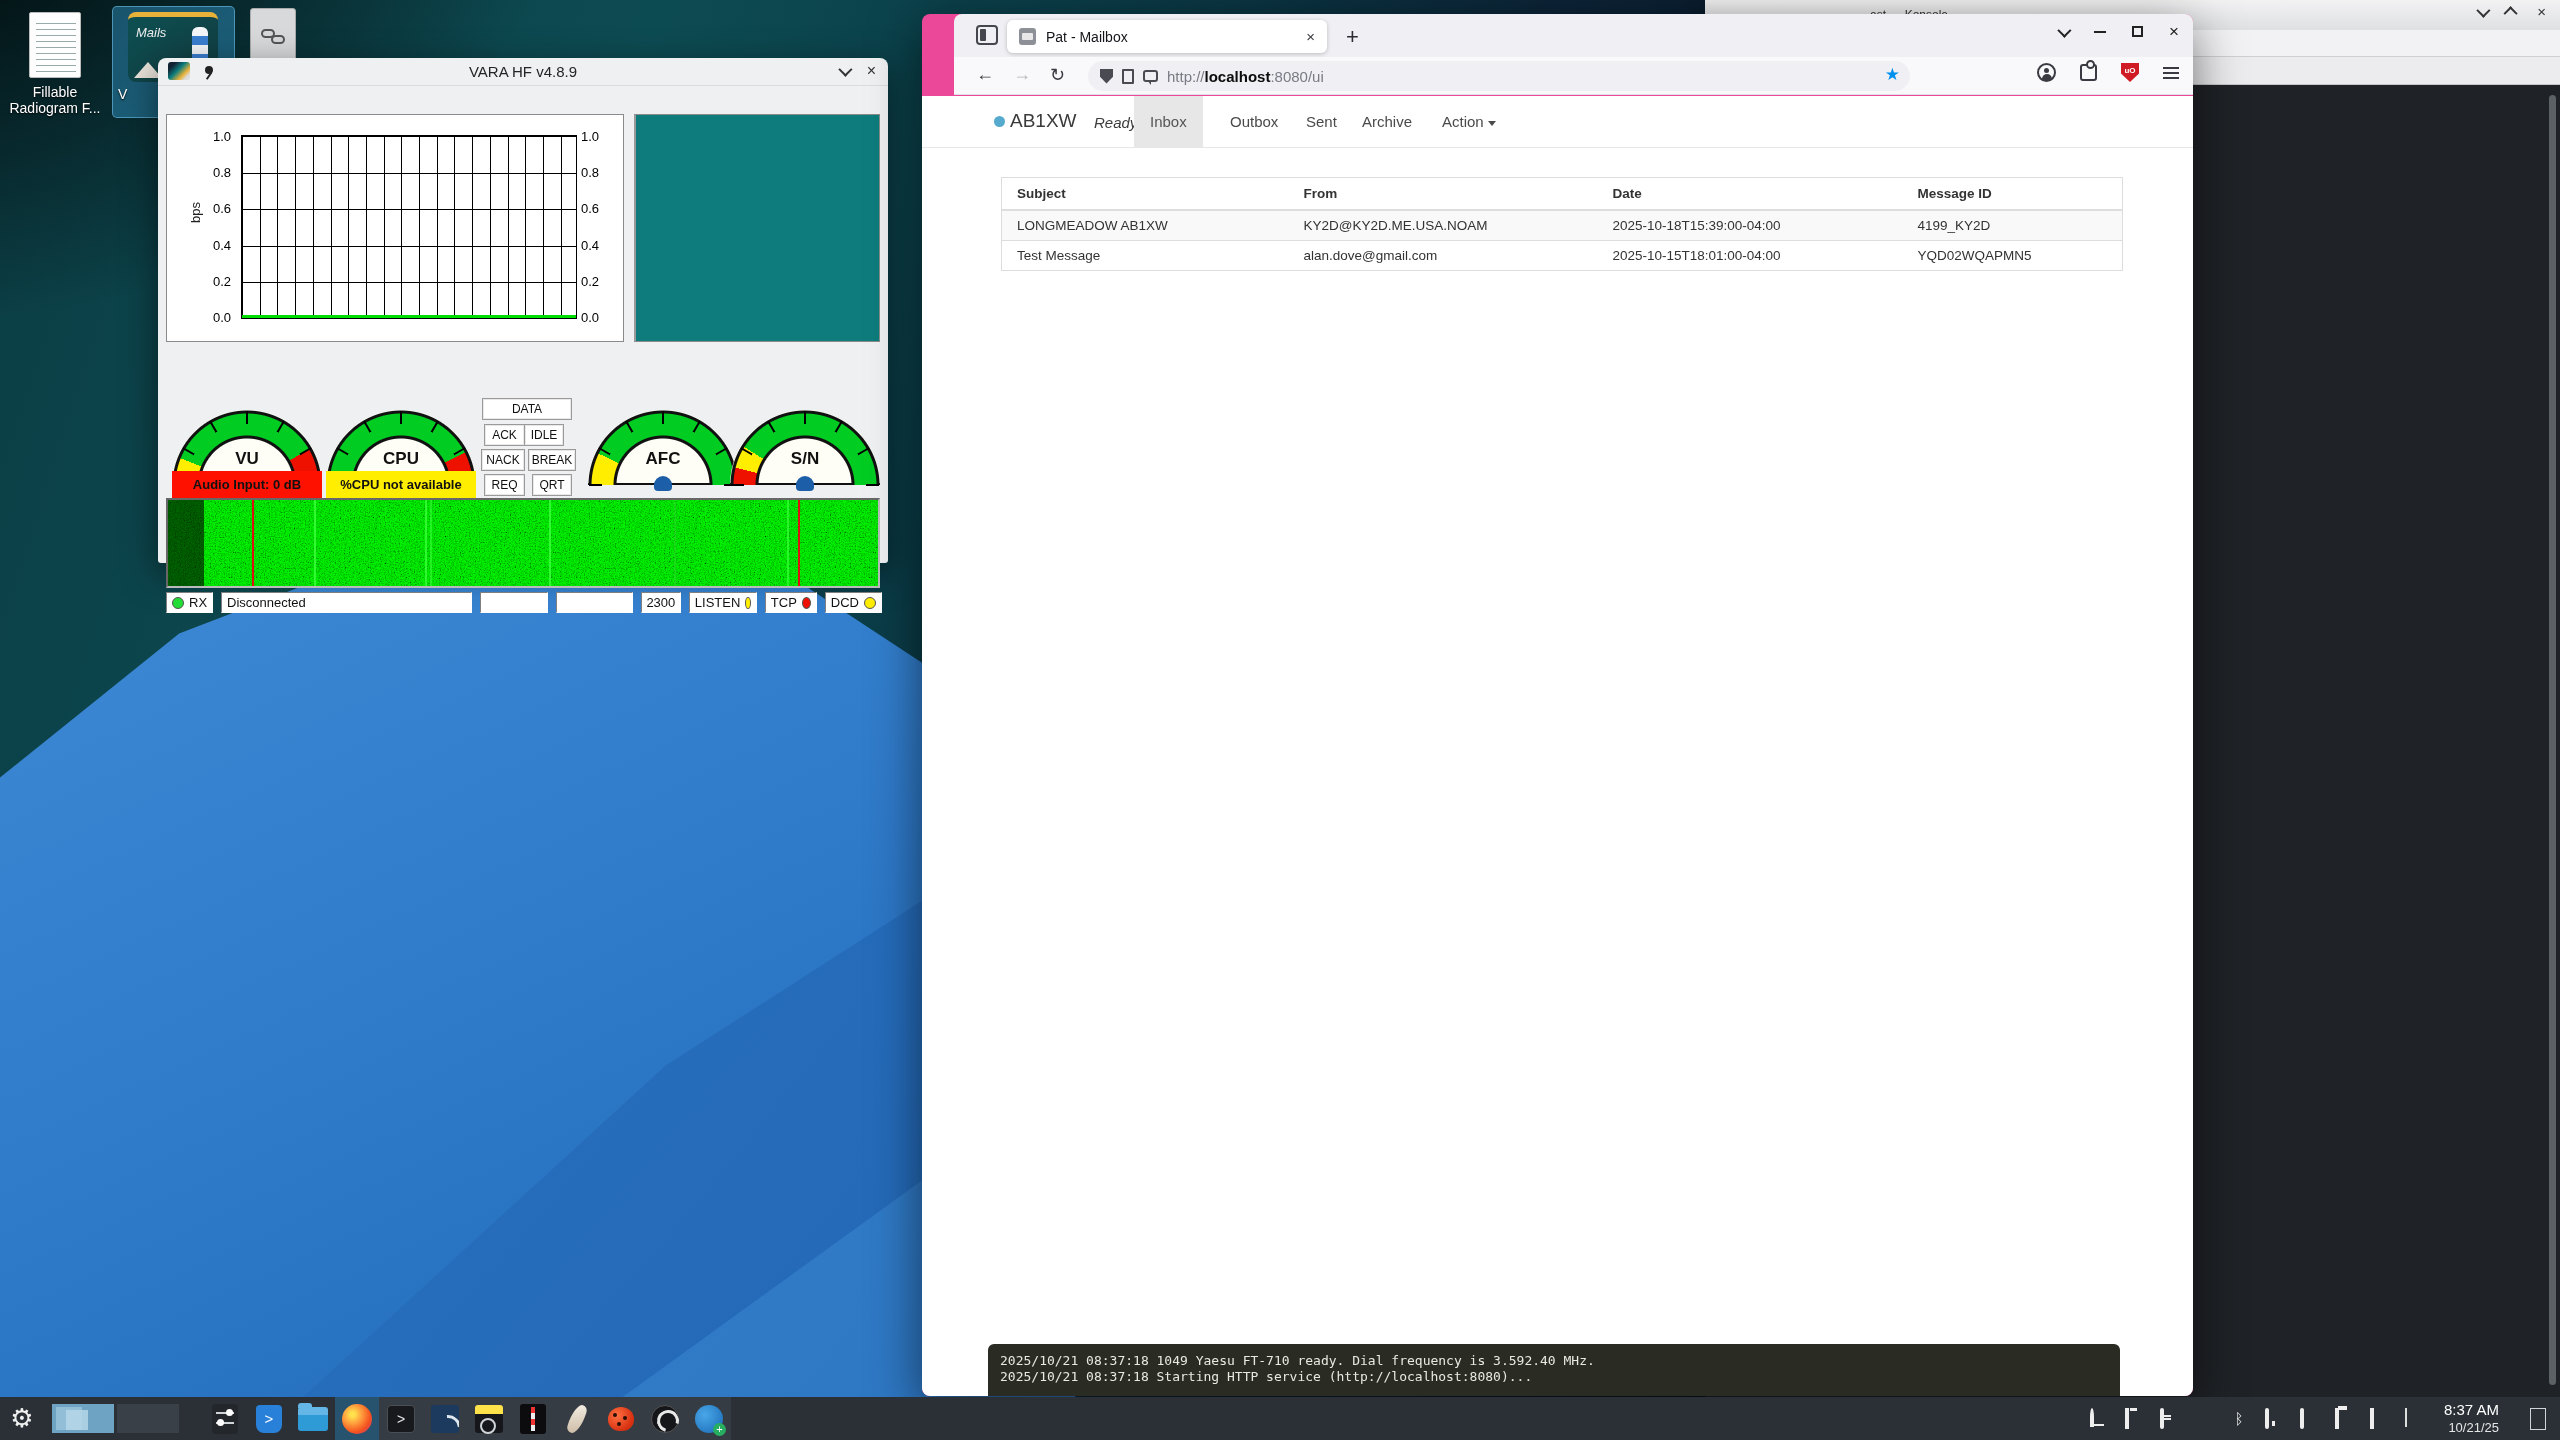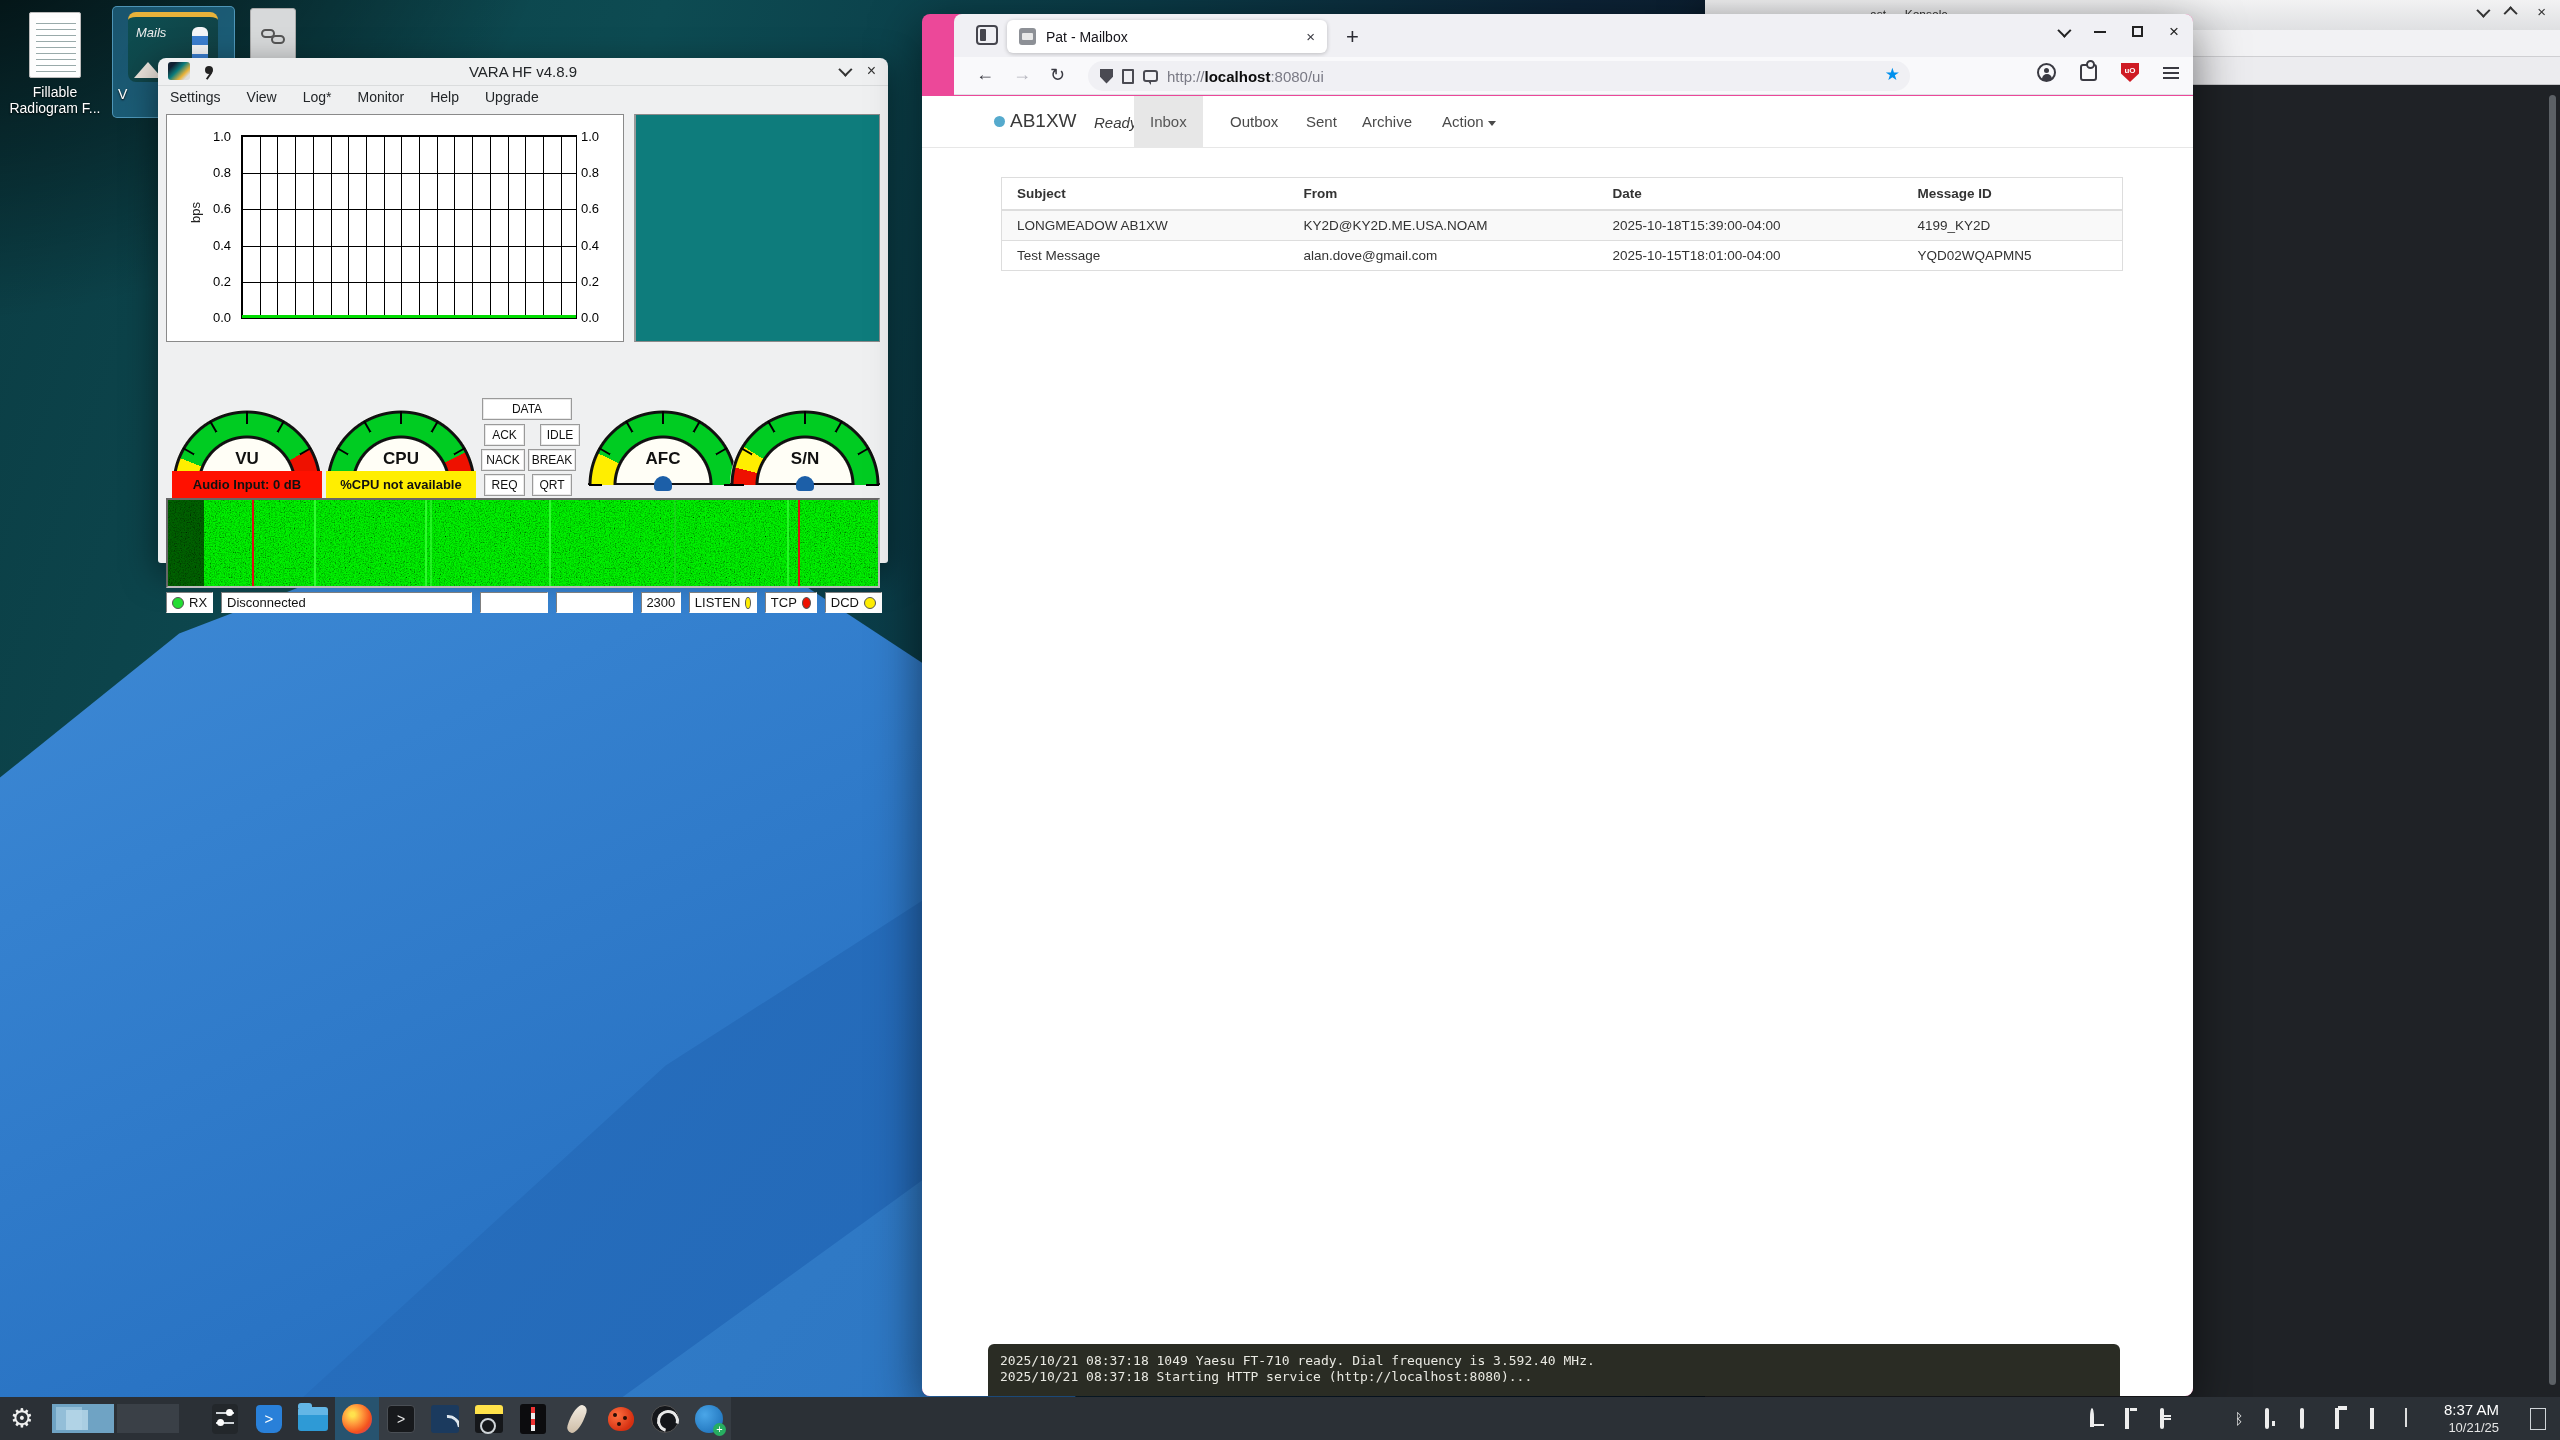--- a/index.html
+++ b/index.html
@@ -280,28 +280,20 @@
 <div id="vara">
   <div class="vtitle">
     <span class="appico"></span>
     <span class="pin"></span>
     <span class="ttext">VARA HF v4.8.9</span>
     <span class="vctrl">
       <span class="chev down"></span>
       <span style="font-size:16px;line-height:10px;">×</span>
     </span>
   </div>
-  <div class="menubar">
-    <span>Settings</span>
-    <span>View</span>
-    <span>Log*</span>
-    <span>Monitor</span>
-    <span>Help</span>
-    <span>Upgrade</span>
-  </div>
 
   <div class="content">
 
     <div id="graph-panel">
       <div id="graph-yl">bps</div>
       <div class="ytick-col" id="yticks-left">
         <span>1.0</span>
           <span>0.8</span>
         <span>0.6</span>
           <span>0.4</span>
@@ -351,21 +343,21 @@
       <div class="tick" style="transform:rotate(30deg)"></div>
         <div class="tick" style="transform:rotate(60deg)"></div>
       <div class="tick" style="transform:rotate(90deg)"></div>
       <div class="glabel">CPU</div>
         <div class="hub"></div>
     </div>
     <div class="gbanner" style="left:162px;width:150px;background:#ffee00;">%CPU not available</div>
 
     <div class="vbtn" style="left:318px;top:288px;width:90px;">DATA</div>
     <div class="vbtn" style="left:320px;top:314px;width:41px;">ACK</div>
-    <div class="vbtn" style="left:376px;top:314px;width:40px;">IDLE</div>
+    <div class="vbtn" style="left:360px;top:314px;width:40px;">IDLE</div>
     <div class="vbtn" style="left:317px;top:339px;width:44px;">NACK</div>
     <div class="vbtn" style="left:364px;top:339px;width:48px;">BREAK</div>
     <div class="vbtn" style="left:320px;top:364px;width:41px;">REQ</div>
     <div class="vbtn" style="left:368px;top:364px;width:40px;">QRT</div>
 
     <div class="gauge" style="left:424px;">
       <div class="face"></div>
         <div class="ring"></div>
         <div class="band afc"></div>
       <div class="tick" style="transform:rotate(-90deg)"></div>

